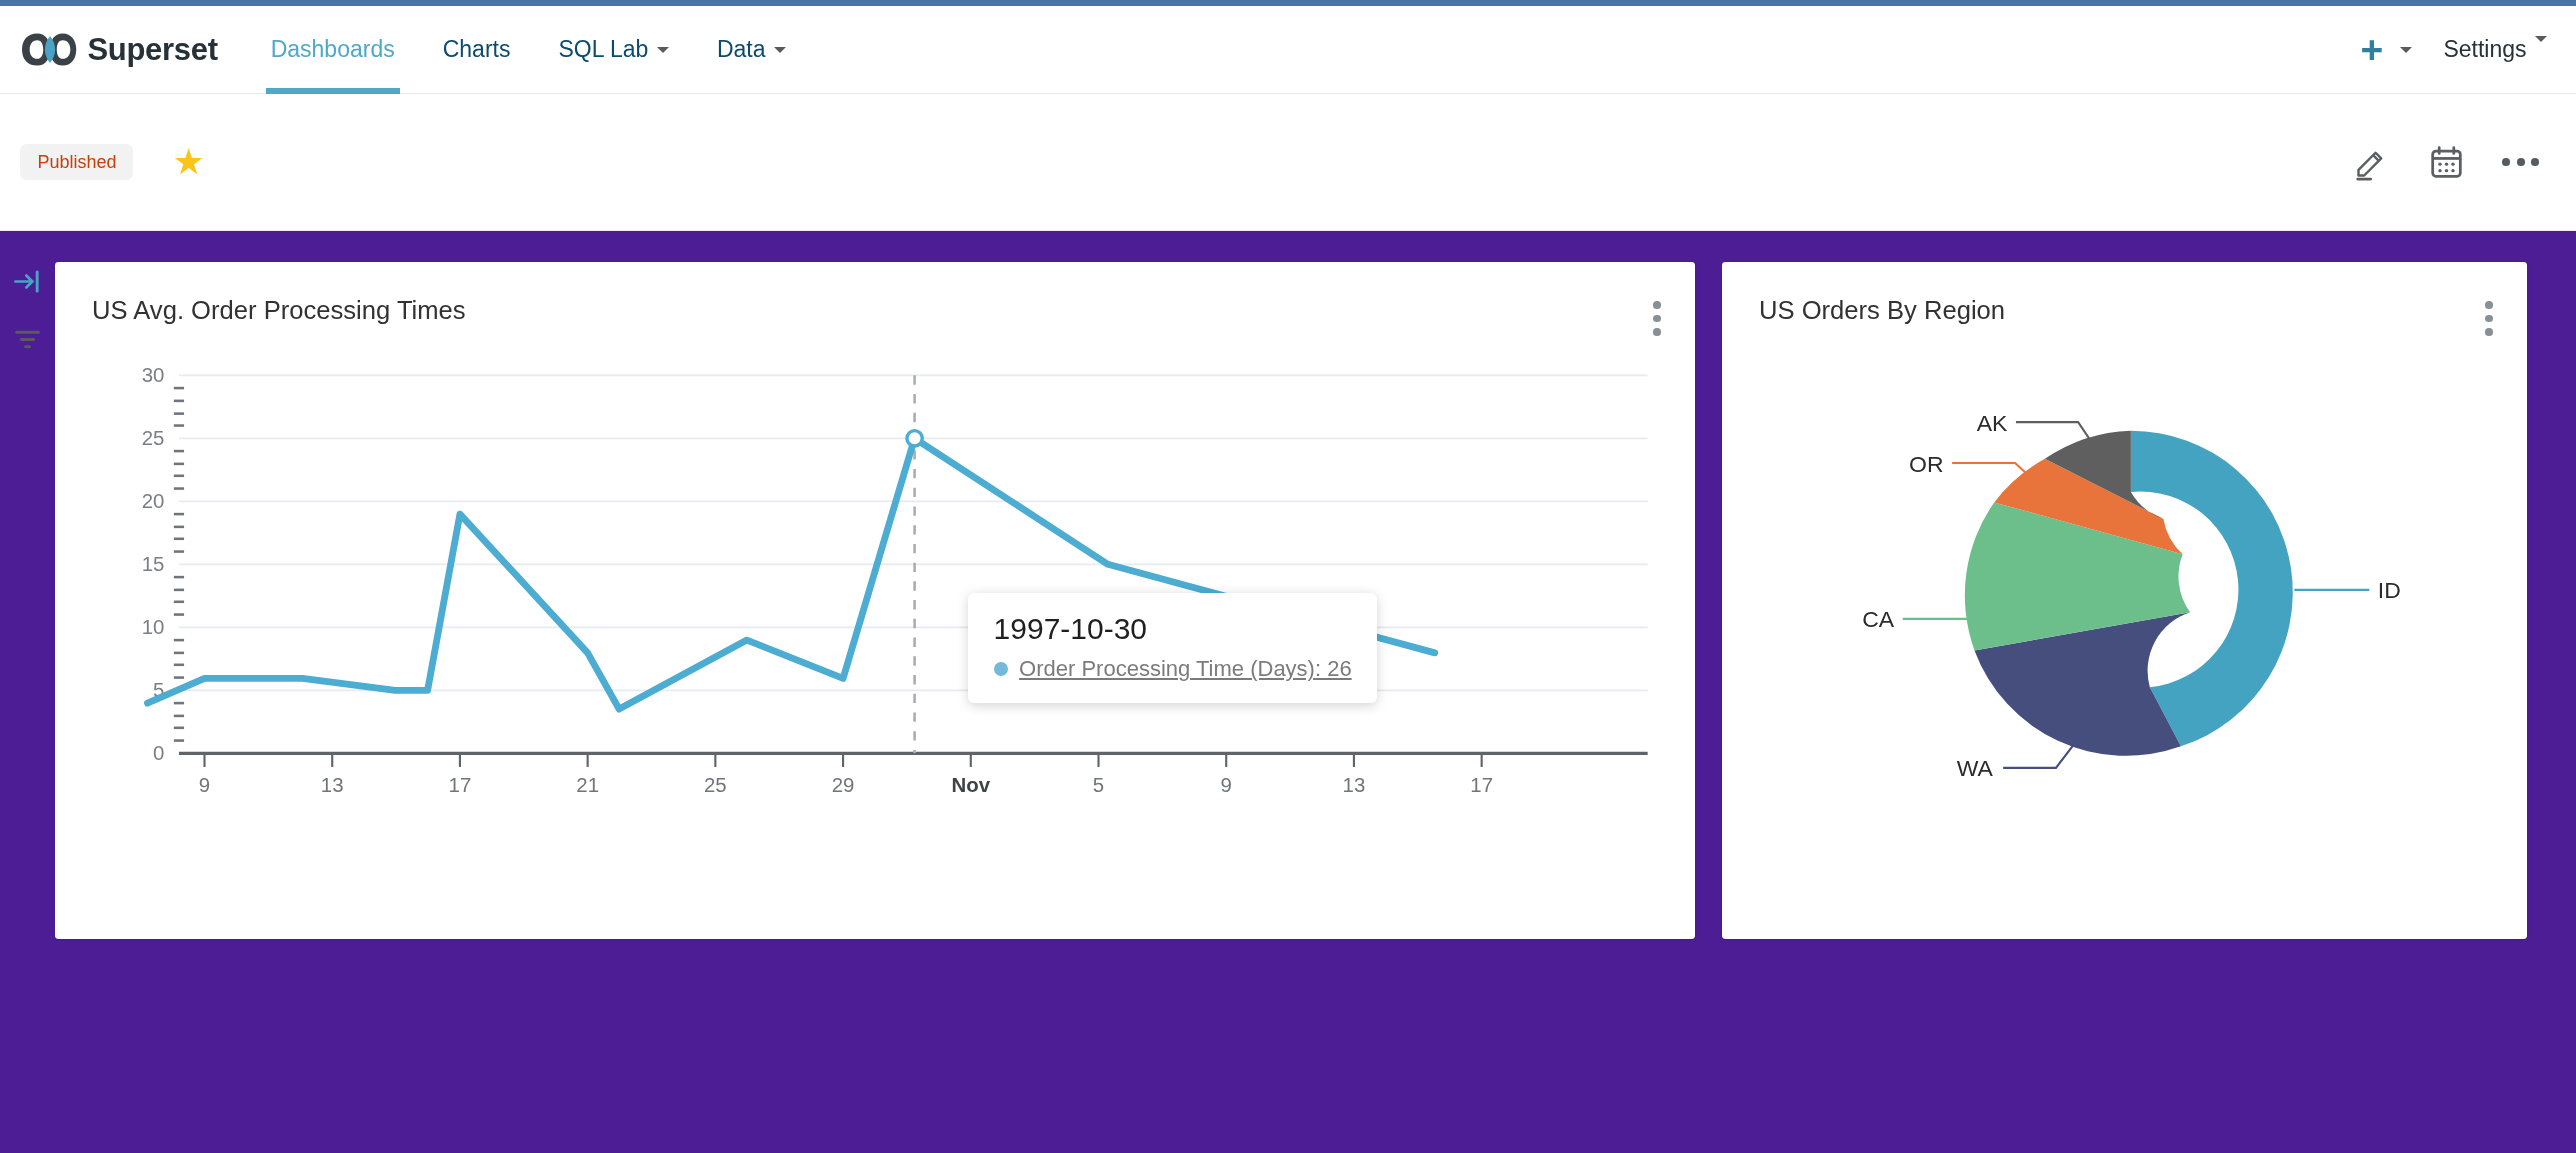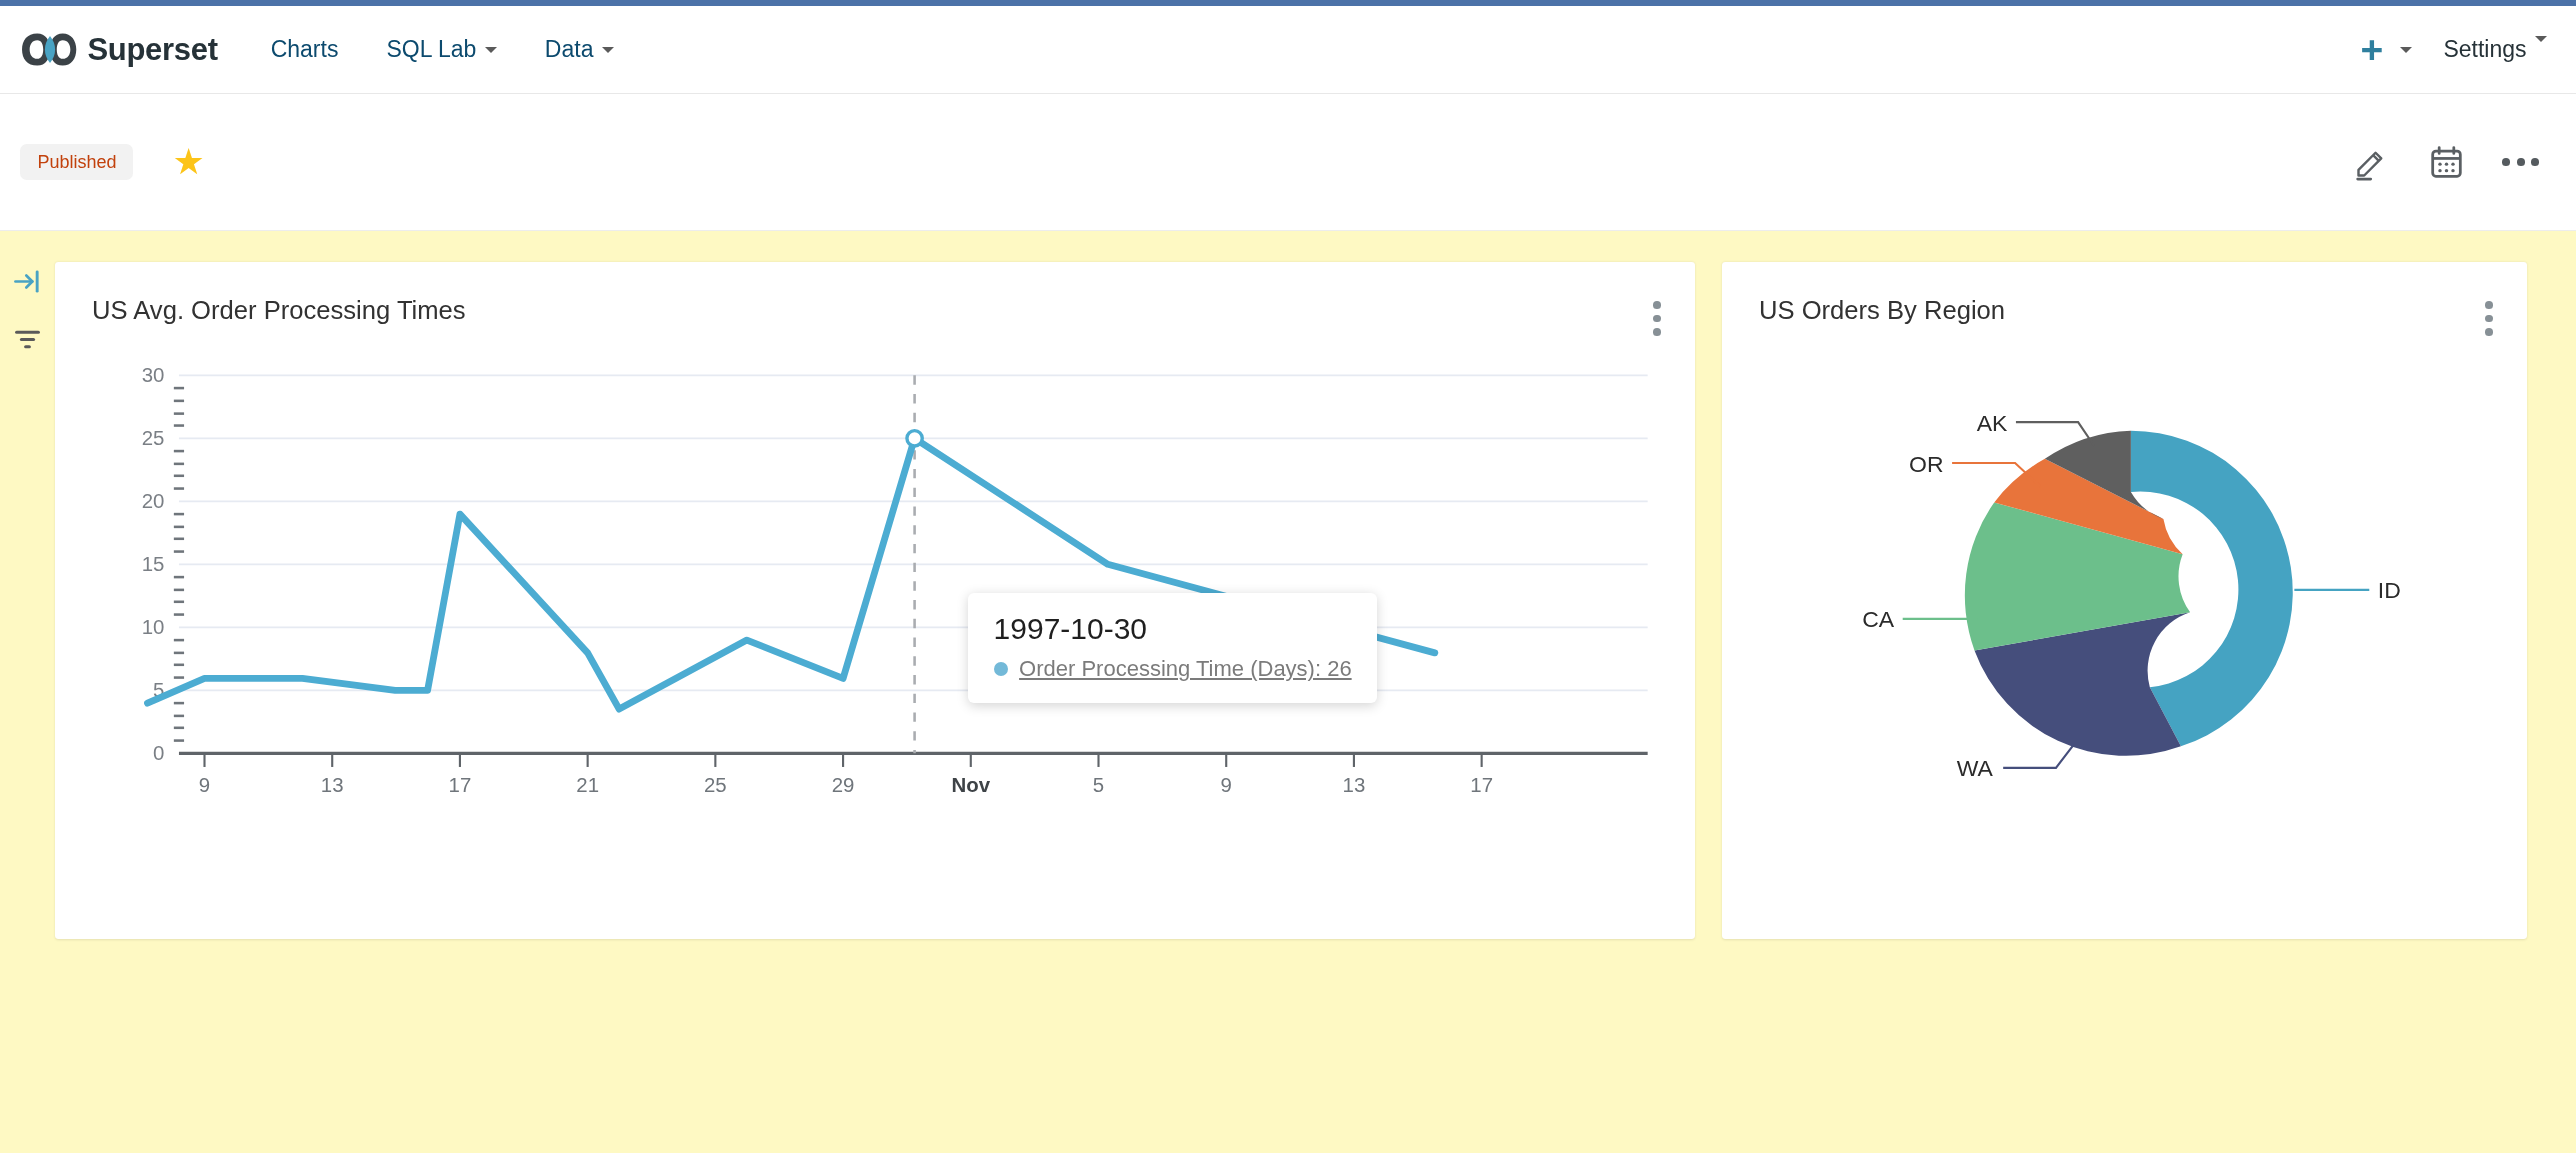--- a/index.html
+++ b/index.html
@@ -109,21 +109,21 @@
   .hicon { cursor: pointer; display: block; }
   .dots-h { display: flex; gap: 6.8px; align-items: center; cursor: pointer; }
   .dots-h span {
     width: 7.7px; height: 7.7px; border-radius: 50%; background: #555b5f;
   }
 
   
   .dash-body {
     position: absolute; top: 230px; left: 0;
     width: 2576px; height: 923px;
-    background: #fef9c3;
+    background: #4c1d95;
     border-top: 0.9px solid #ededed;
   }
   .left-rail {
     position: absolute; top: 0; left: 0;
     width: 55px; height: 923px;
     display: flex; flex-direction: column;
     align-items: center; padding-top: 36px; gap: 29px;
   }
   .rail-btn { cursor: pointer; display: block; }
 
@@ -186,20 +186,23 @@
       <path d="M20 4 C8 4 2 12 2 23 C2 34 8 42 20 42 C30 42 35 34 35 23 C35 12 30 4 20 4 Z
                M20 12 C25 12 27 17 27 23 C27 29 25 34 20 34 C14 34 11 29 11 23 C11 17 14 12 20 12 Z" fill="#3b4247"></path>
       <path d="M50 4 C60 4 66 12 66 23 C66 34 60 42 50 42 C40 42 35 34 35 23 C35 12 40 4 50 4 Z
                M50 12 C45 12 43 17 43 23 C43 29 45 34 50 34 C56 34 59 29 59 23 C59 17 56 12 50 12 Z" fill="#3b4247"></path>
       <path d="M35 7 C31 12 29 17 29 23 C29 29 31 34 35 39 C39 34 41 29 41 23 C41 17 39 12 35 7 Z" fill="#49a3c4"></path>
     </svg>
     <span class="brand-name">Superset</span>
   </div>
 
   <div class="nav-items">
+    <div class="nav-item active">
+      <span>Dashboards</span>
+    </div>
     <div class="nav-item">
       <span>Charts</span>
     </div>
     <div class="nav-item">
       <span>SQL Lab</span>
       <i class="caret"></i>
     </div>
     <div class="nav-item">
       <span>Data</span>
       <i class="caret"></i>

